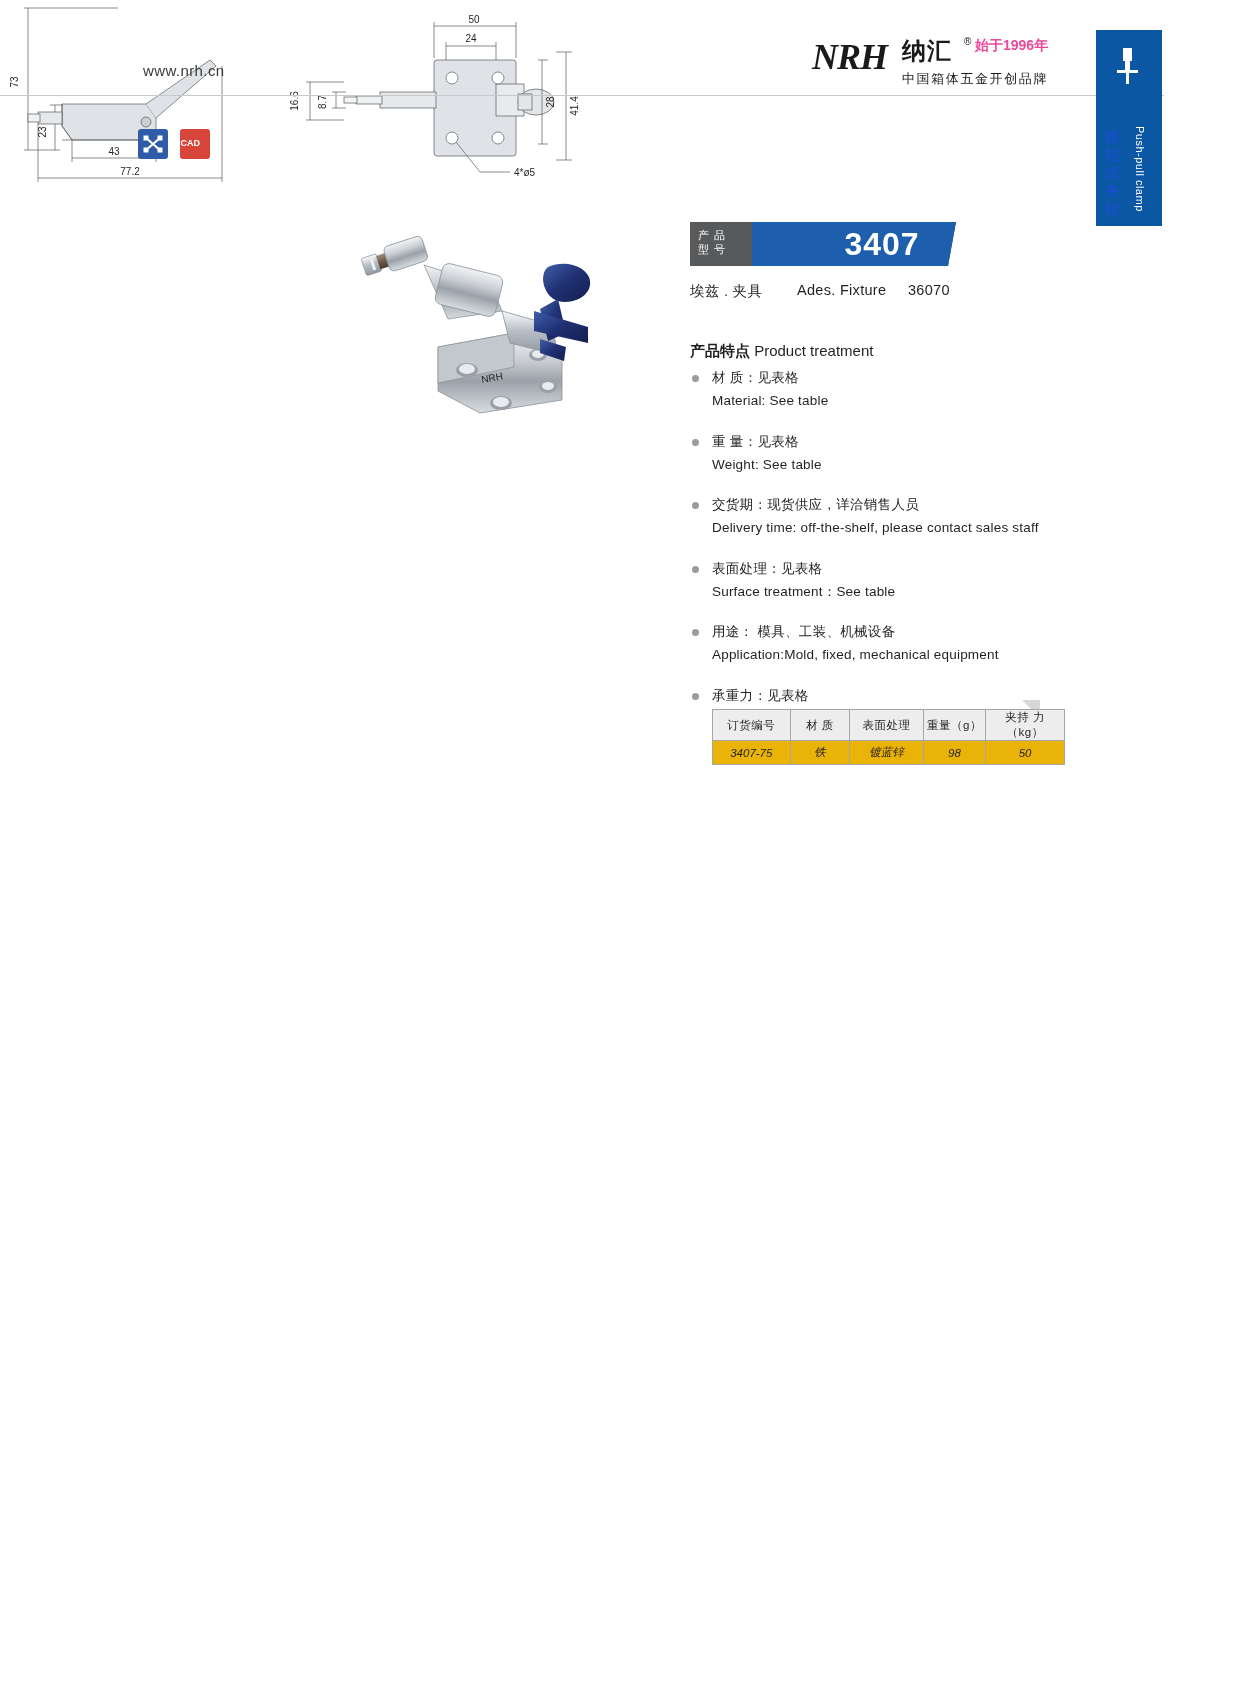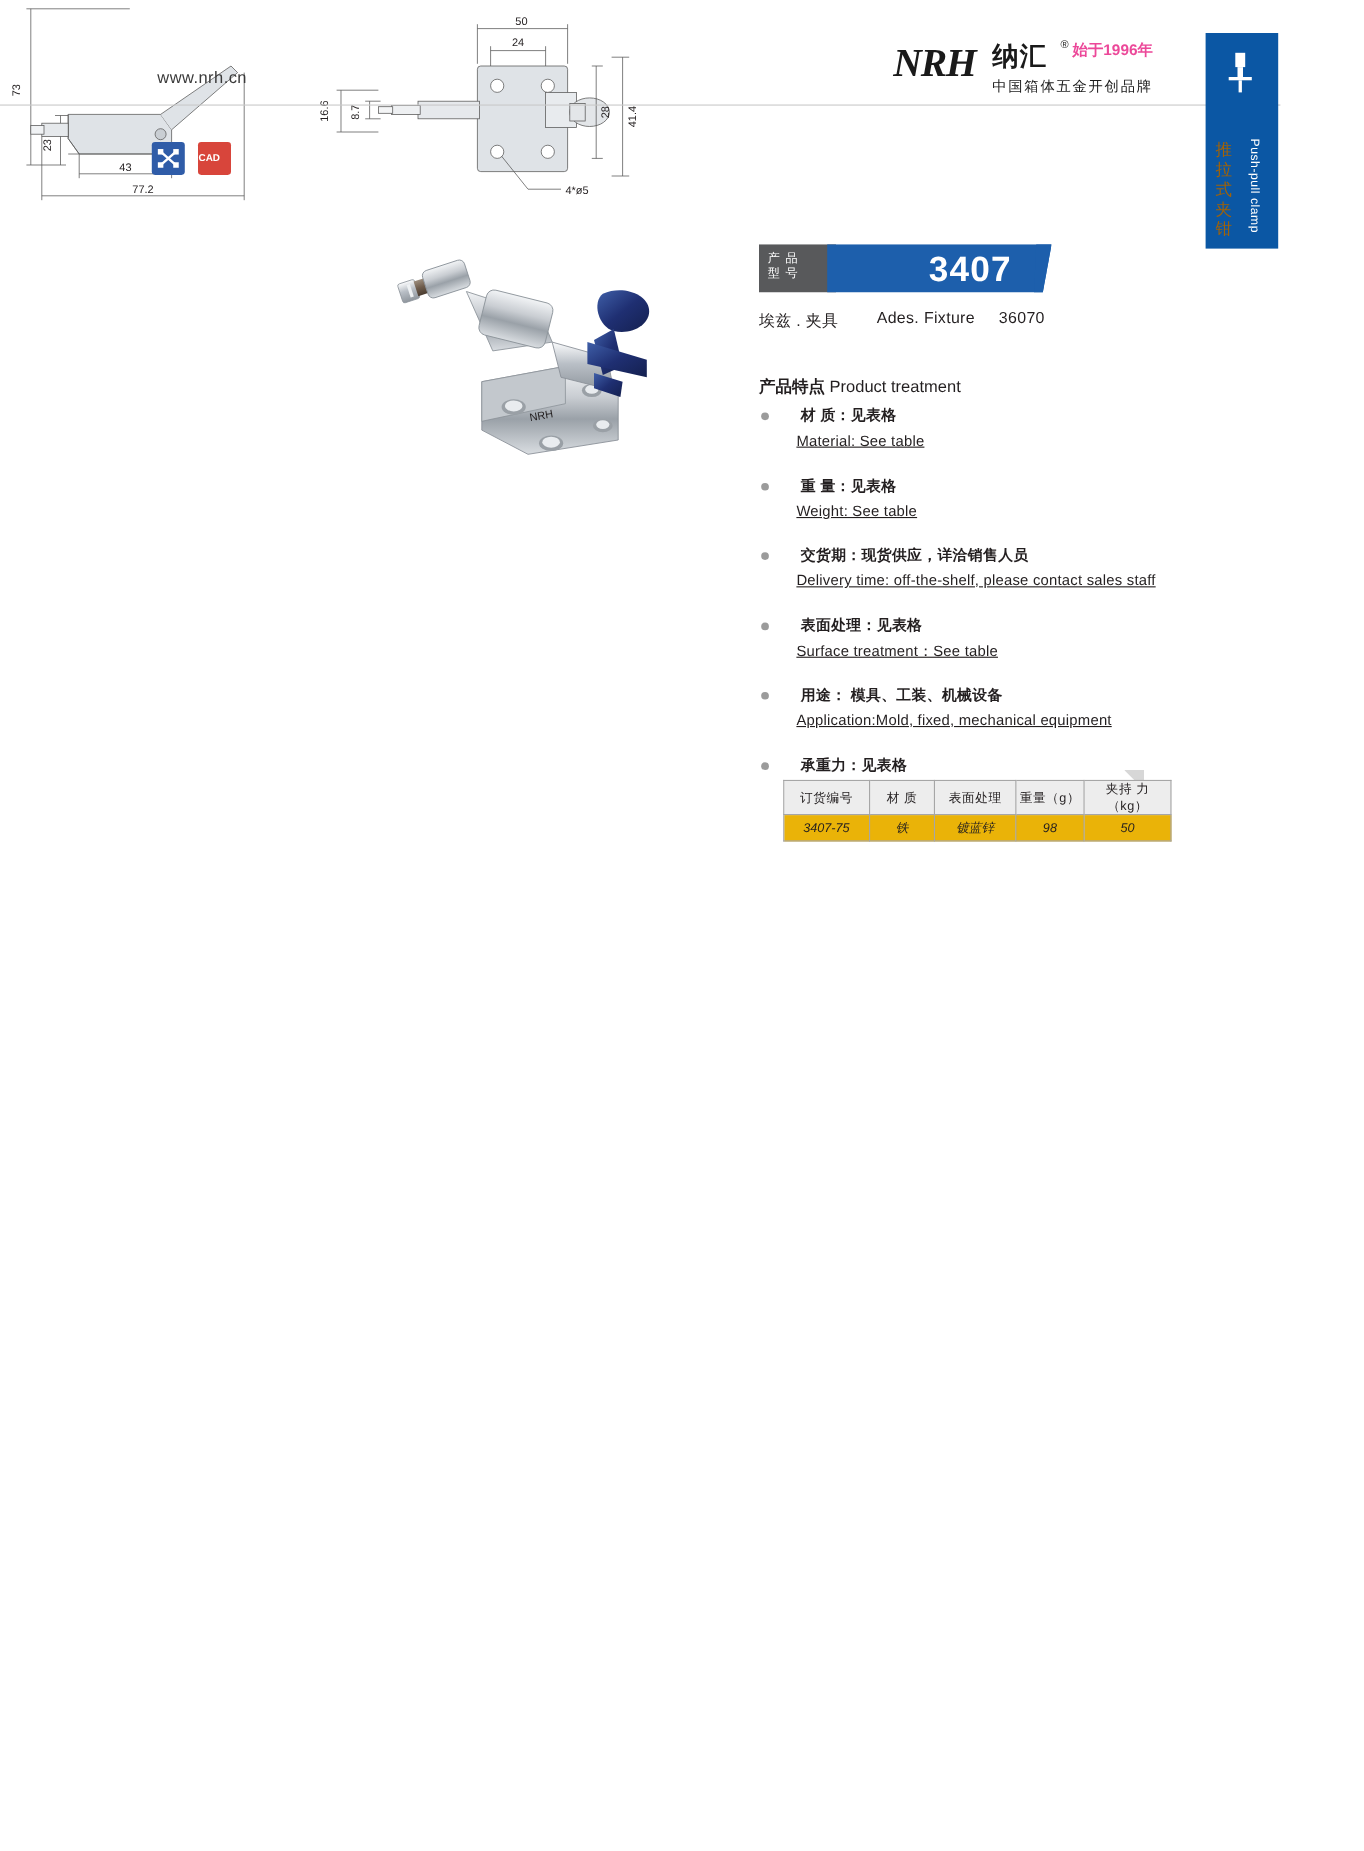--- a/index.html
+++ b/index.html
@@ -53,21 +53,21 @@
   .side-tab {
     position:absolute; left:1096px; top:30px; width:66px; height:196px;
     background:#0b57a4;
   }
   .side-tab-icon {
     position:absolute; left:1113px; top:46px; width:30px; height:40px;
   }
   .side-tab-cn {
     position:absolute; left:1100px; top:128px;
     width:26px;
-    font-size:15px; color:#a16207; line-height:18px; letter-spacing:1px;
+    font-size:15px; color:#1d4ed8; line-height:18px; letter-spacing:1px;
     text-align:center;
   }
   .side-tab-en {
     position:absolute; left:1134px; top:126px;
     font-size:11px; color:#ffffff;
     writing-mode:vertical-rl;
     letter-spacing:0.5px;
     white-space:nowrap;
   }
   
@@ -115,27 +115,26 @@
     font-size:15px; color:#231f20; font-weight:bold;
   }
   .feat-title .en { font-weight:normal; }
   .features { position:absolute; left:692px; top:370px; width:400px; }
   .feature { position:relative; margin-bottom:24.5px; }
   .feature .bullet {
     position:absolute; left:0; top:5px; width:7px; height:7px;
     border-radius:50%; background:#9b9b9b;
   }
   .feature .cn {
-    margin-left:36px; font-size:13.5px; color:#231f20; line-height:16px;
+    margin-left:20px; font-size:13.5px; color:#231f20; line-height:16px;
     letter-spacing:0.3px;
-    font-weight:bold;
   }
   .feature .en {
-    margin-left:32px; margin-top:7px; font-size:13.5px; color:#231f20;
-    line-height:16px; letter-spacing:0.2px;text-decoration:underline;
+    margin-left:20px; margin-top:7px; font-size:13.5px; color:#231f20;
+    line-height:16px; letter-spacing:0.2px;
   }
   
   .spec-table {
     position:absolute; left:712px; top:709px; width:353px;
     border-collapse:collapse;
     font-size:11.5px;
   }
   .spec-table th, .spec-table td {
     border:1px solid #a6a6a6;
     text-align:center;

